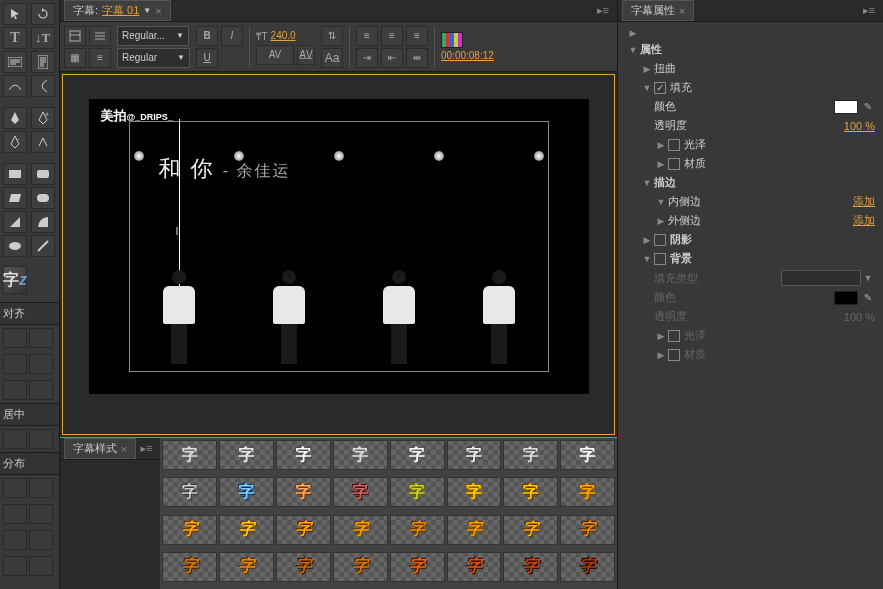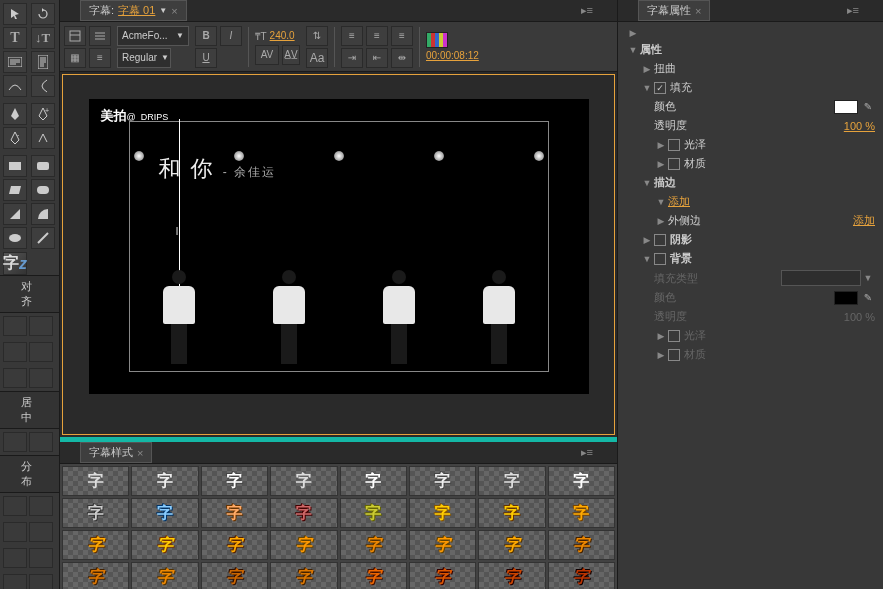--- a/index.html
+++ b/index.html
@@ -2,26 +2,26 @@
 <html><head>
 <meta charset="utf-8">
 <style>
 * { box-sizing: border-box; margin: 0; padding: 0; font-family: "Microsoft YaHei", Arial, sans-serif; }
 body { background: #2a2a2a; color: #ccc; font-size: 11px; overflow: hidden; width: 883px; height: 589px; position: relative; }
 .main { display: flex; height: 100%; }
 .left-tools { width: 60px; background: #383838; border-right: 1px solid #1a1a1a; display: flex; flex-direction: column; }
 .tool-grid { display: grid; grid-template-columns: 1fr 1fr; gap: 2px; padding: 3px; }
 .tool-btn { width: 24px; height: 22px; background: #3e3e3e; border: 1px solid #2a2a2a; display: flex; align-items: center; justify-content: center; cursor: pointer; color: #aaa; }
 .tool-btn.wide { grid-column: span 2; height: 28px; background: #333; }
-.panel-label { padding: 3px 21px; background: #333; border-top: 1px solid #1a1a1a; border-bottom: 1px solid #1a1a1a; font-size: 11px; }
+.panel-label { padding: 3px 3px; background: #333; border-top: 1px solid #1a1a1a; border-bottom: 1px solid #1a1a1a; font-size: 11px; }
 .section-row { display: flex; gap: 2px; padding: 3px; }
 .sm-btn { width: 24px; height: 20px; background: #3a3a3a; border: 1px solid #2a2a2a; }
 
 .center { flex: 1; display: flex; flex-direction: column; background: #2a2a2a; border-right: 1px solid #1a1a1a; }
-.tab-bar { height: 22px; background: #2a2a2a; display: flex; align-items: center; padding: 0 20px; border-bottom: 1px solid #1a1a1a; }
+.tab-bar { height: 22px; background: #2a2a2a; display: flex; align-items: center; padding: 0 4px; border-bottom: 1px solid #1a1a1a; }
 .tab { background: #3e3e3e; padding: 2px 8px; font-size: 11px; border: 1px solid #555; display: flex; align-items: center; gap: 4px; }
 .tab .close { cursor: pointer; color: #888; }
 .tab-link { color: #e6a23c; text-decoration: underline; }
 .menu-icon { margin-left: auto; cursor: pointer; color: #888; padding: 0 4px; }
 
 .toolbar { height: 50px; background: #3a3a3a; border-bottom: 1px solid #1a1a1a; display: flex; align-items: center; padding: 4px; gap: 6px; }
 .toolbar-group { display: flex; flex-direction: column; gap: 2px; }
 .toolbar-row { display: flex; align-items: center; gap: 3px; }
 .tbtn { width: 22px; height: 20px; background: #3e3e3e; border: 1px solid #2a2a2a; display: flex; align-items: center; justify-content: center; cursor: pointer; color: #aaa; font-size: 10px; }
 .dropdown { height: 20px; background: #2e2e2e; border: 1px solid #555; padding: 0 4px; display: flex; align-items: center; font-size: 10px; gap: 4px; }
@@ -30,29 +30,29 @@
 .divider-v { width: 1px; height: 40px; background: #555; }
 .video-icon { width: 22px; height: 16px; background: linear-gradient(90deg,#3a6 0 20%,#c33 20% 40%,#36c 40% 60%,#cc3 60% 80%,#c3c 80%);border:1px solid #222; }
 
 .preview-area { flex: 1; background: #2a2a2a; display: flex; align-items: flex-start; justify-content: center; padding: 24px 20px; border:1px solid #e6a23c; margin:2px;}
 .video-frame { width: 500px; height: 295px; background: #000; position: relative; }
 .watermark { position: absolute; top: 8px; left: 12px; color: #fff; font-size: 13px; font-weight: bold; }
 .safe-zone { position: absolute; top: 22px; left: 40px; right: 40px; bottom: 22px; border: 1px solid #888; }
 .lights { position:absolute; top:52px; left:0; right:0; display:flex; justify-content:space-around; }
 .light { width:10px;height:10px;background:radial-gradient(#fff,#aaa 60%,transparent);border-radius:50%; }
 .title-text { position: absolute; top: 55px; left: 70px; color: #eee; font-size: 22px; letter-spacing: 2px; }
-.title-text .sub { font-size: 12px; color: #aaa; }
+.title-text .sub { font-size: 16px; color: #aaa; }
 .cursor-line { position:absolute; top:20px; left:90px; width:1px; height:210px; background:#fff; }
 .cursor-caret { position:absolute; top:126px; left:87px; color:#ccc; font-size:11px; }
 .dancer { position:absolute; bottom:30px; width:40px; }
 .dancer .head{width:14px;height:14px;background:#1a1a1a;border-radius:50%;margin:0 auto;}
 .dancer .body{width:32px;height:38px;background:#e8e8e8;margin:2px auto 0;border-radius:6px 6px 2px 2px;}
 .dancer .legs{width:16px;height:40px;background:#1a1a1a;margin:0 auto;}
 
-.styles-panel { height: 152px; background: #2a2a2a; border-top: 5px solid #14b8a6; display: flex; flex-direction: column; }
+.styles-panel { height: 152px; background: #2a2a2a; border-top: 1px solid #14b8a6; display: flex; }
 .styles-grid { flex: 1; overflow: auto; display: grid; grid-template-columns: repeat(8, 1fr); gap: 2px; padding: 2px; background: #222;}
 .style-thumb { height: 30px; background: #555; display: flex; align-items: center; justify-content: center; font-size: 16px; font-weight: bold; overflow:hidden; border:1px solid #333;}
 .sb { background: #424242; }
 .sb::-webkit-scrollbar{width:14px}
 
 .right-panel { width: 265px; background: #383838; display: flex; flex-direction: column; }
 .prop-list { flex: 1; padding: 4px 8px; font-size: 11px; }
 .prop-row { display: flex; align-items: center; padding: 2px 0; }
 .tw { width: 14px; text-align: center; cursor: pointer; color: #888; font-size: 9px; }
 .cb { width: 12px; height: 12px; border: 1px solid #888; margin-right: 4px; display: inline-flex; align-items: center; justify-content: center; font-size: 9px; }
@@ -256,24 +256,24 @@
               </svg>
             </div>
         </div>
         <div class="toolbar-row">
           <div class="tbtn">▦</div>
           <div class="tbtn">≡</div>
         </div>
       </div>
       <div class="toolbar-group">
         <div class="dropdown" style="width:72px">
-            <span>AcmeFo...</span>
+            <span>Regular...</span>
             <span class="arrow">▼</span>
           </div>
-        <div class="dropdown" style="width:54px">
+        <div class="dropdown" style="width:73px">
             <span>Regular</span>
             <span class="arrow">▼</span>
           </div>
       </div>
       <div class="toolbar-group">
         <div class="toolbar-row">
           <div class="tbtn">
               <b>B</b>
             </div>
           <div class="tbtn">
@@ -286,21 +286,21 @@
             </div>
         </div>
       </div>
       <div class="divider-v"></div>
       <div class="toolbar-group">
         <div class="toolbar-row">
           <span style="font-size:10px;color:#aaa">₸T</span>
           <span class="num-input">240.0</span>
         </div>
         <div class="toolbar-row">
-          <div class="tbtn" style="width:24px">AV</div>
+          <div class="tbtn" style="width:38px">AV</div>
           <div class="tbtn" style="width:18px">A̲V̲</div>
         </div>
       </div>
       <div class="toolbar-group">
         <div class="toolbar-row">
             <div class="tbtn">⇅</div>
           </div>
         <div class="toolbar-row">
             <div class="tbtn" style="font-size:12px">Aa</div>
           </div>
@@ -321,21 +321,21 @@
       <div class="divider-v"></div>
       <div class="toolbar-group">
         <div class="video-icon"></div>
         <span class="num-input">00:00:08:12</span>
       </div>
     </div>
 
     <div class="preview-area">
       <div class="video-frame">
         <div class="watermark">
-          <span>美拍</span><span style="font-size:9px;font-weight:normal">@_DRIPS_</span>
+          <span>美拍</span><span style="font-size:9px;font-weight:bold">@_DRIPS_</span>
         </div>
         <div class="lights">
             <div class="light"></div>
             <div class="light"></div>
             <div class="light"></div>
             <div class="light"></div>
             <div class="light"></div>
           </div>
         <div class="safe-zone"></div>
         <div class="cursor-line"></div>
@@ -519,20 +519,21 @@
           <span class="tw">▶</span>
           <span class="cb"></span>
           <span class="prop-label">材质</span>
         </div>
       <div class="prop-row indent1">
           <span class="tw">▼</span>
           <span class="prop-label" style="font-weight:bold">描边</span>
         </div>
       <div class="prop-row indent2">
           <span class="tw">▼</span>
+          <span class="prop-label">内侧边</span>
           <span class="link">添加</span>
         </div>
       <div class="prop-row indent2">
           <span class="tw">▶</span>
           <span class="prop-label">外侧边</span>
           <span class="link">添加</span>
         </div>
       <div class="prop-row indent1">
           <span class="tw">▶</span>
           <span class="cb"></span>

